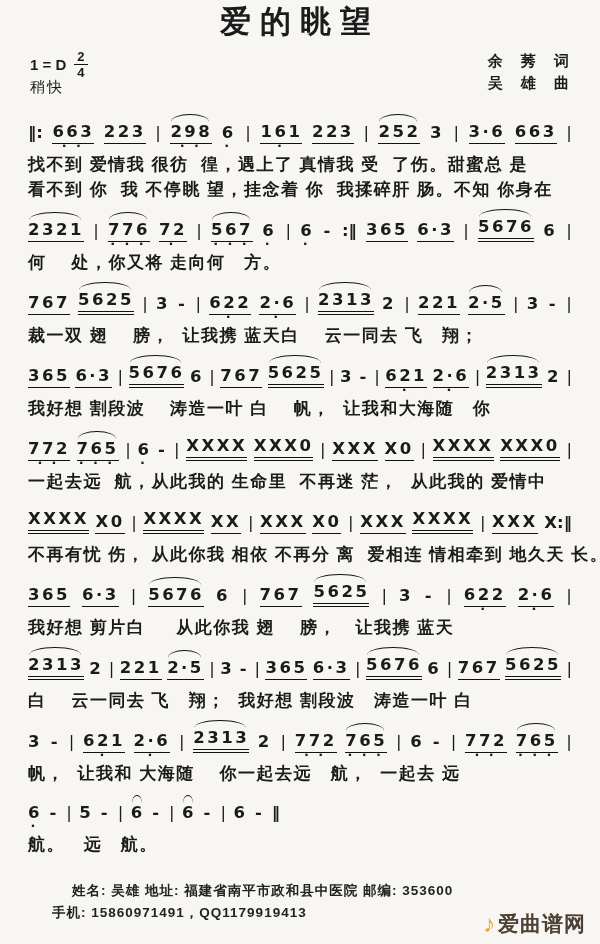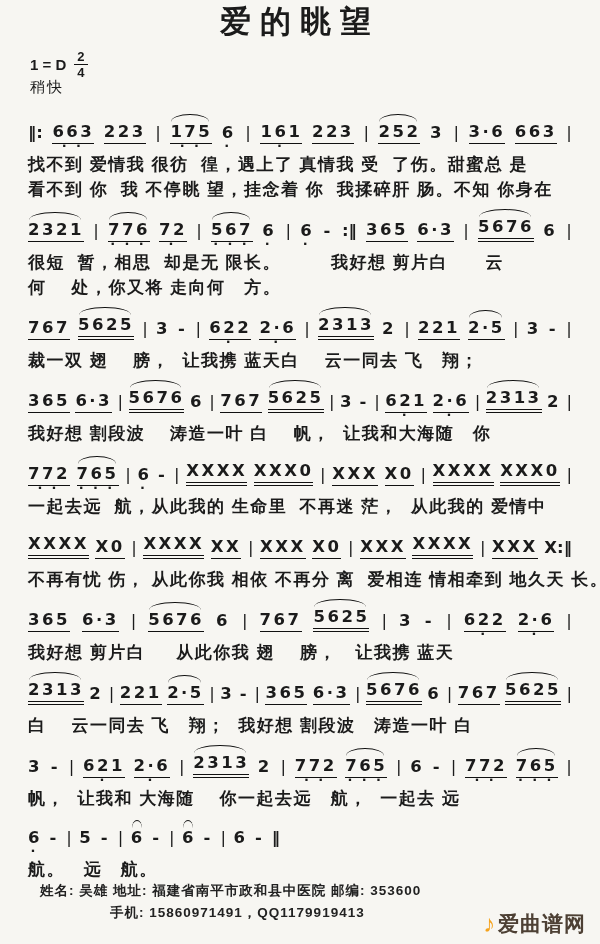--- a/index.html
+++ b/index.html
@@ -64,52 +64,56 @@
     letter-spacing:1.5px;
     line-height:25px;
     white-space:pre;
     padding-left:2px;
   }
   
   .footer{
     position:absolute;left:0;bottom:0;width:600px;height:62px;
     font-size:13.5px;font-weight:700;color:#222;
   }
-  .contact1{padding-left:40px;letter-spacing:1px;}
-  .contact2{padding-left:110px;padding-top:4px;letter-spacing:1px;}
+  .contact1{padding-left:40px;letter-spacing:1px;margin-left:32px;}
+  .contact2{padding-left:52px;padding-top:4px;letter-spacing:1px;}
   .logo{
     position:absolute;right:14px;bottom:6px;
     display:flex;align-items:center;cursor:pointer;
   }
   .logo-icon{font-size:24px;line-height:24px;margin-right:3px;font-weight:700;}
   .logo-text{font-size:21px;font-weight:900;letter-spacing:1px;}
 </style>
 </head>
 <body>
 
 <div class="header">
   <div class="title">爱的眺望</div>
   <div class="keybox">
     <span>1 = D</span>
     <span class="frac">
       <span class="num">2</span>
       <span class="den">4</span>
     </span>
   </div>
   <div class="tempo">稍快</div>
+  <div class="credits">
+    <div>余 莠 词</div>
+    <div>吴 雄 曲</div>
+  </div>
 </div>
 
 <div class="score" id="score">
     <div class="system">
       <div class="notes-line">
         <span class="tok rep"><span class="t">‖:</span></span>
         <span class="tok u1"><span class="t">663</span><span class="dots">· ·</span></span>
         <span class="tok u1"><span class="t">223</span></span>
         <span class="tok bar"><span class="t">|</span></span>
-        <span class="tok u1 slur"><span class="t">175</span><span class="dots">· ·</span></span>
+        <span class="tok u1 slur"><span class="t">298</span><span class="dots">· ·</span></span>
         <span class="tok"><span class="t">6</span><span class="dots">·</span></span>
         <span class="tok bar"><span class="t">|</span></span>
         <span class="tok u1"><span class="t">161</span><span class="dots">·</span></span>
         <span class="tok u1"><span class="t">223</span></span>
         <span class="tok bar"><span class="t">|</span></span>
         <span class="tok u1 slur"><span class="t">252</span></span>
         <span class="tok"><span class="t">3</span></span>
         <span class="tok bar"><span class="t">|</span></span>
         <span class="tok u1"><span class="t">3·6</span></span>
         <span class="tok u1"><span class="t">663</span></span>
@@ -131,21 +135,20 @@
         <span class="tok"><span class="t">6</span><span class="dots">·</span></span>
         <span class="tok"><span class="t">-</span></span>
         <span class="tok rep"><span class="t">:‖</span></span>
         <span class="tok u1"><span class="t">365</span></span>
         <span class="tok u1"><span class="t">6·3</span></span>
         <span class="tok bar"><span class="t">|</span></span>
         <span class="tok u2 slur"><span class="t">5676</span></span>
         <span class="tok"><span class="t">6</span></span>
         <span class="tok bar"><span class="t">|</span></span>
       </div>
-      <div class="lyric-line">很短  暂，相思  却是无 限长。        我好想 剪片白      云</div>
       <div class="lyric-line">何    处，你又将 走向何   方。</div>
     </div>
     <div class="system">
       <div class="notes-line">
         <span class="tok u1"><span class="t">767</span></span>
         <span class="tok u2 slur"><span class="t">5625</span></span>
         <span class="tok bar"><span class="t">|</span></span>
         <span class="tok"><span class="t">3</span></span>
         <span class="tok"><span class="t">-</span></span>
         <span class="tok bar"><span class="t">|</span></span>

